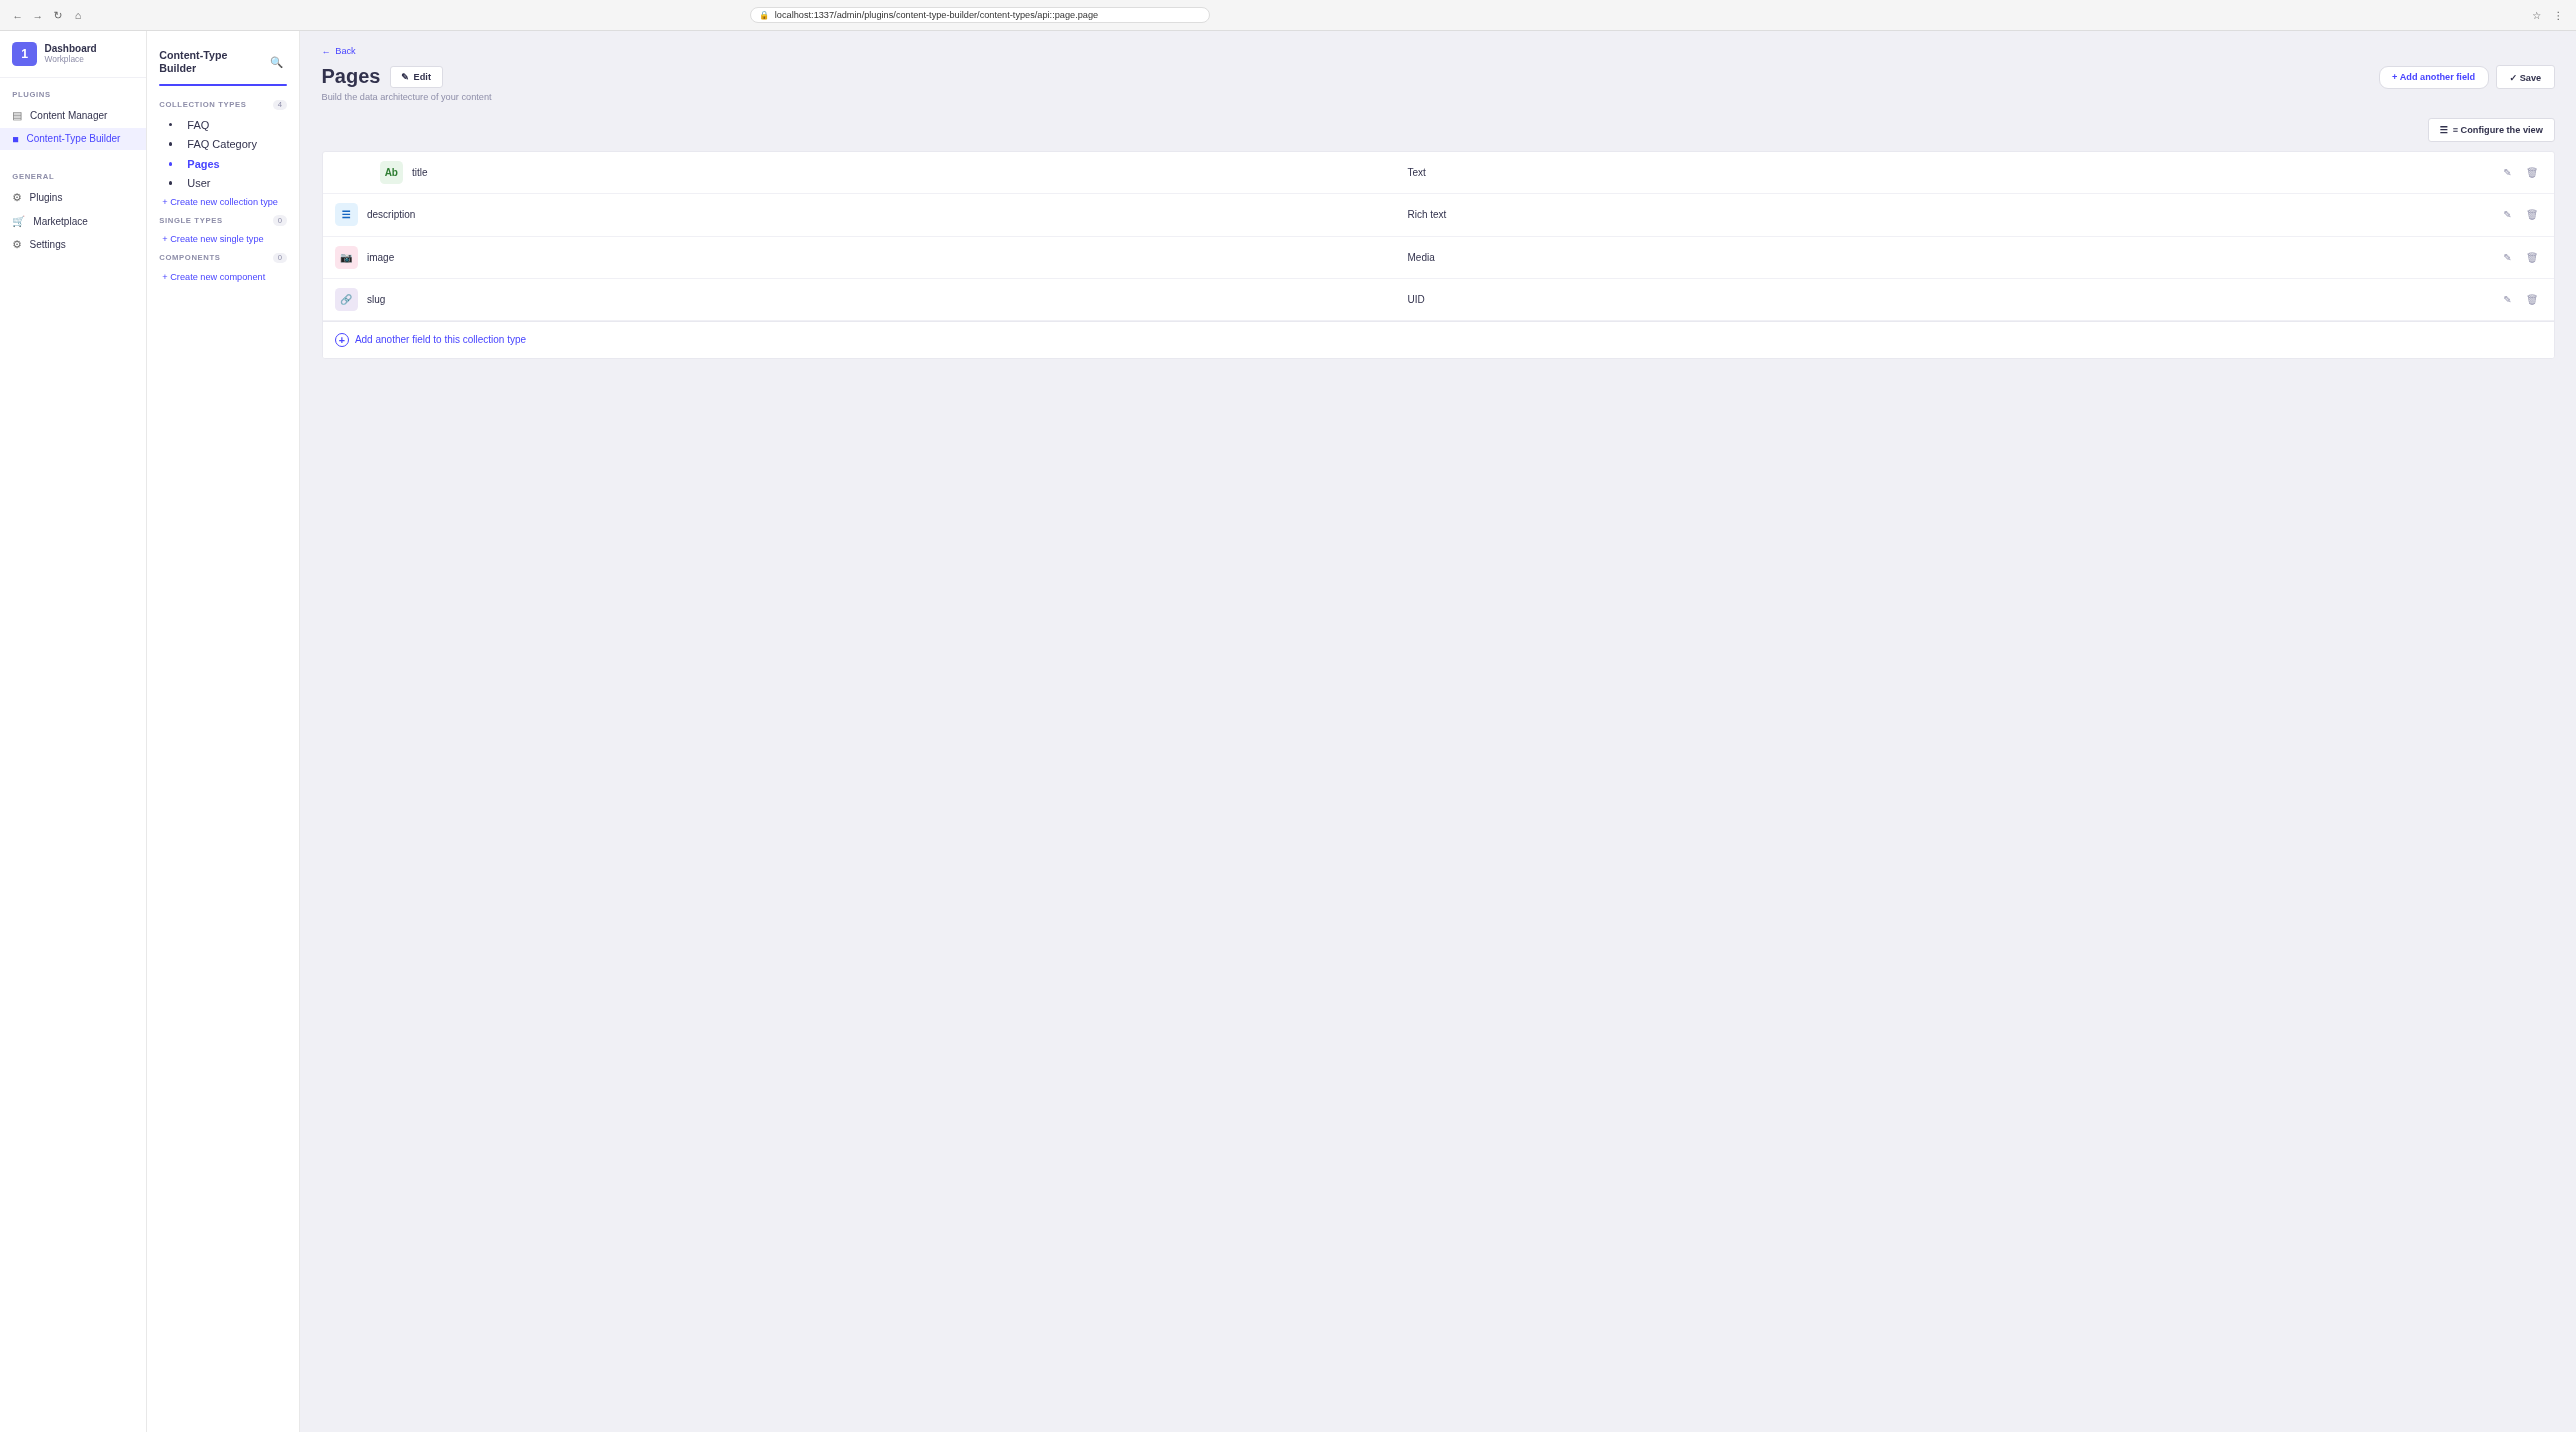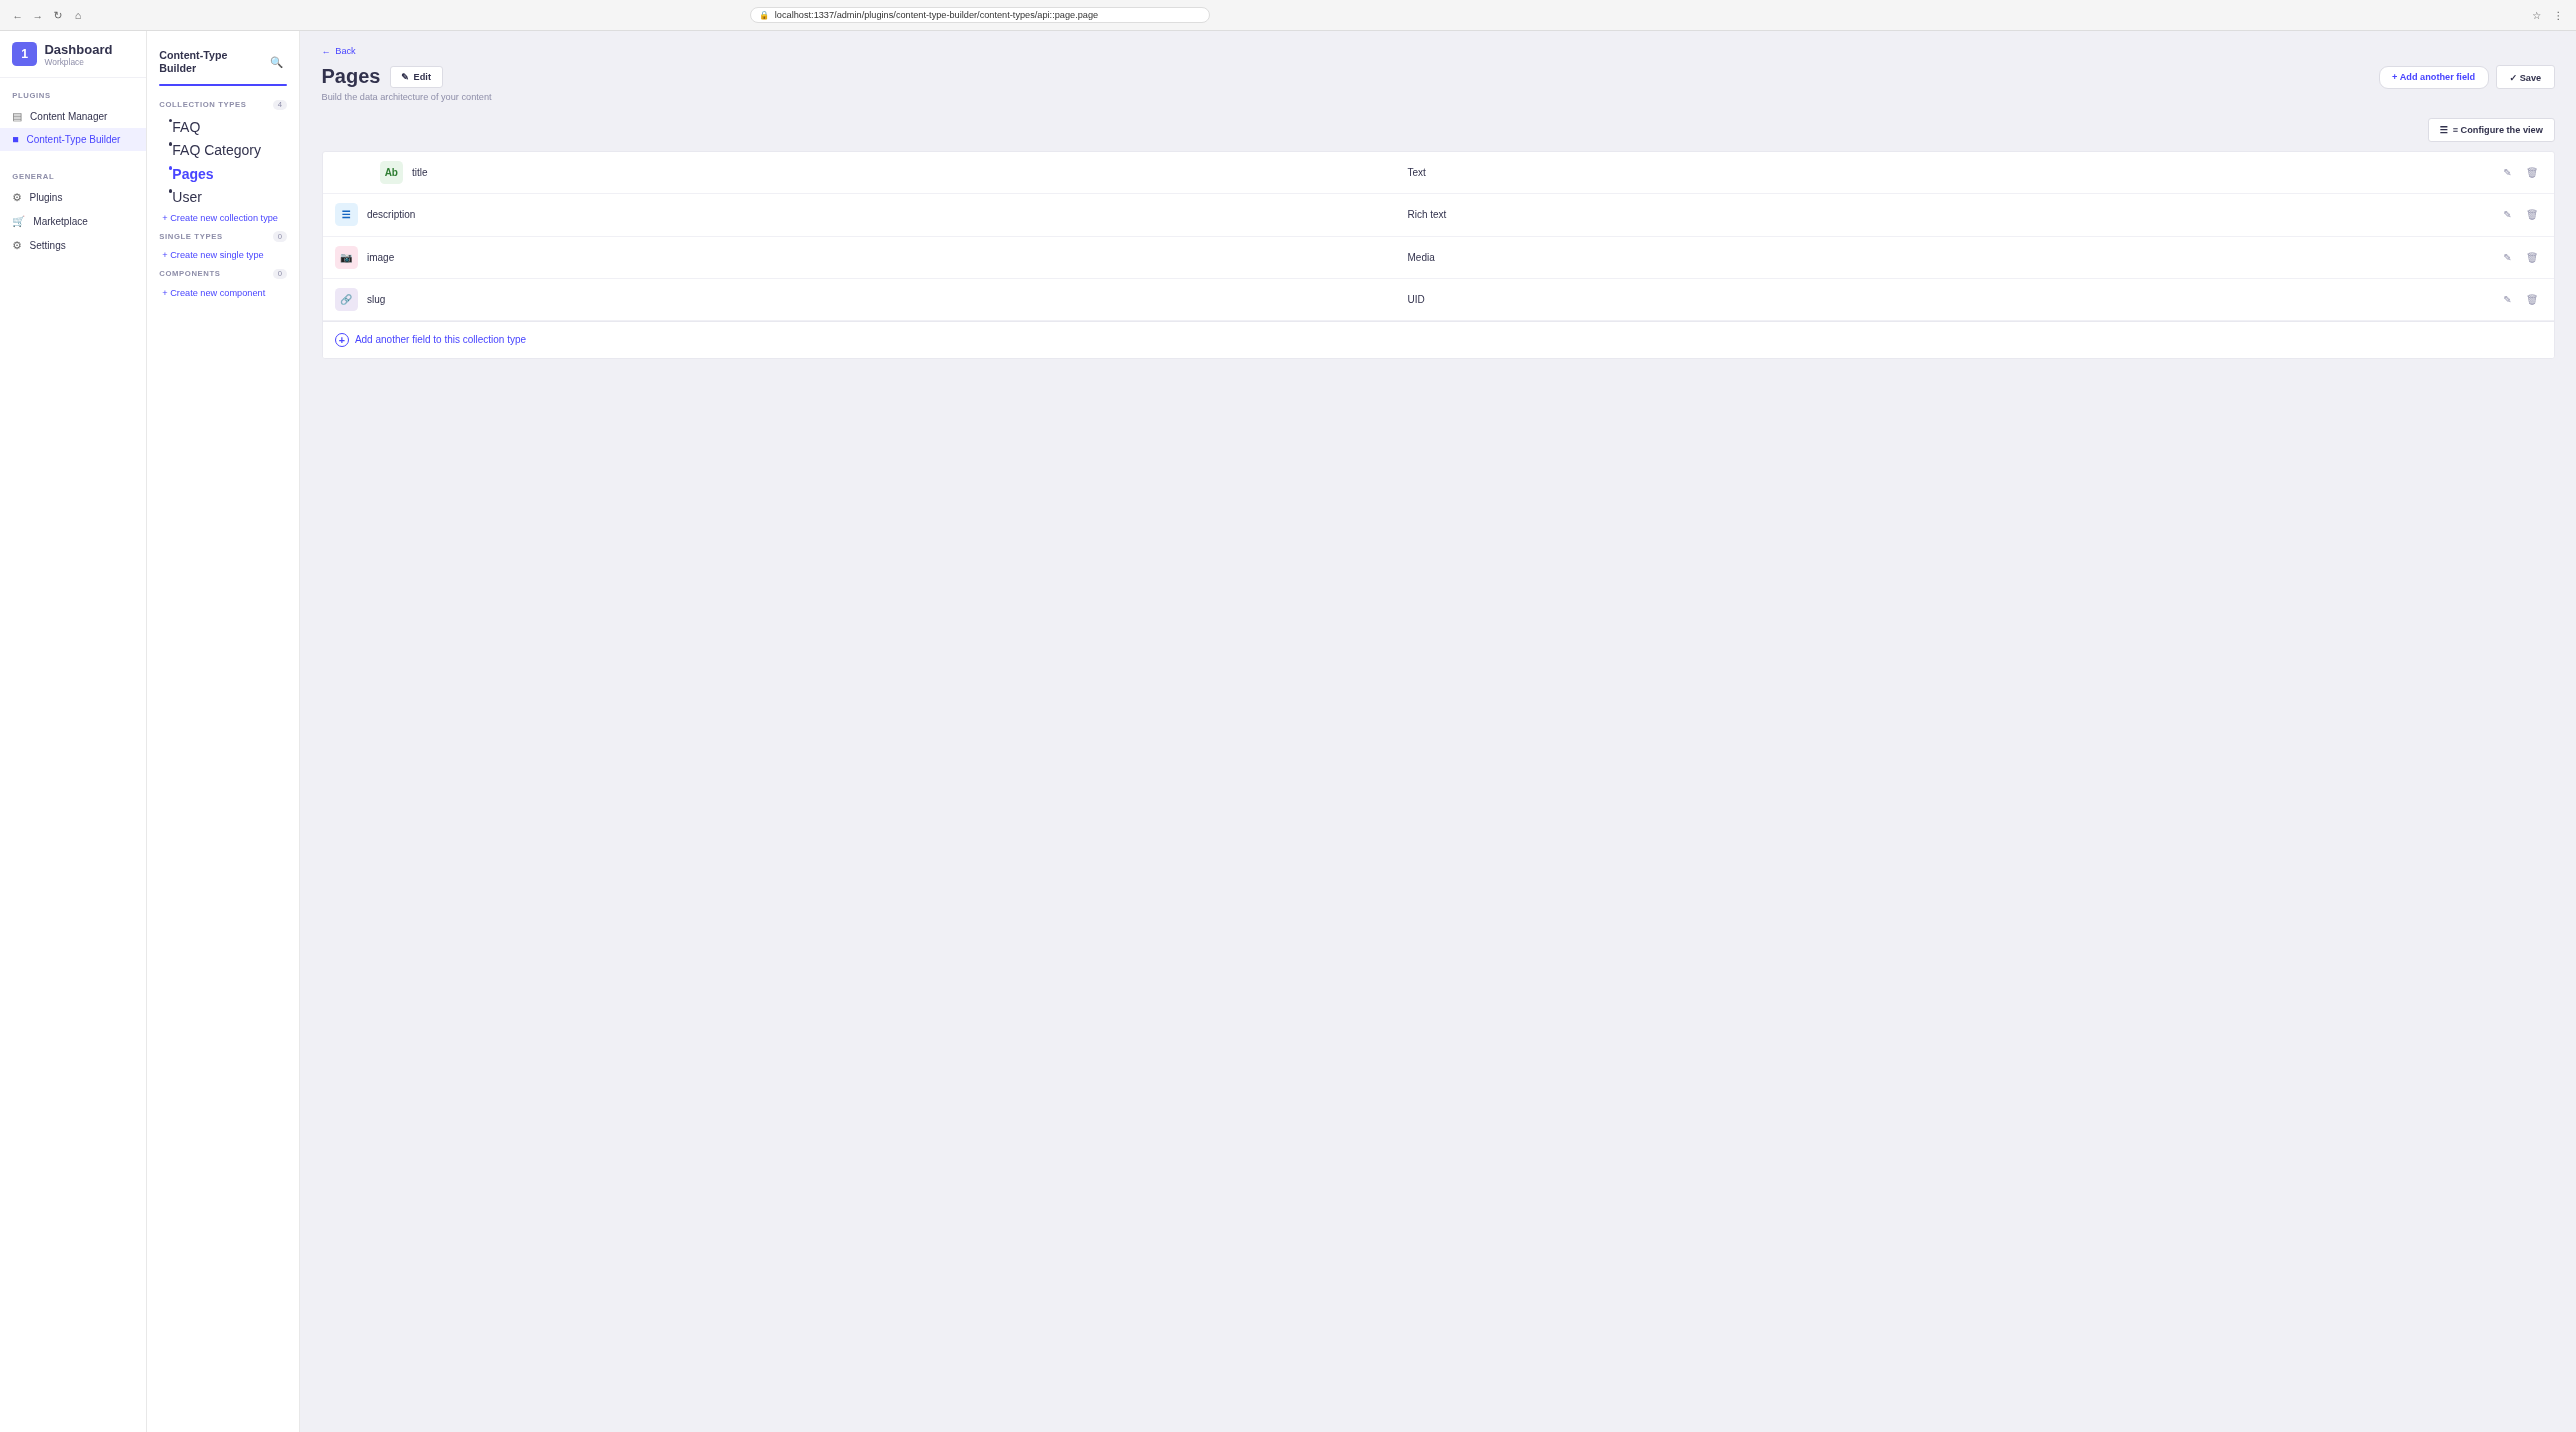--- a/index.html
+++ b/index.html
@@ -14,42 +14,42 @@
     .browser-actions { display: flex; gap: 4.6px; align-items: center; margin-left: auto; }
     .browser-action-btn { width: 17px; height: 17px; border-radius: 50%; border: none; background: none; cursor: pointer; color: #555; font-size: 10px; display: flex; align-items: center; justify-content: center; }
 
     
     .app-layout { display: flex; flex: 1; overflow: hidden; }
 
     
     .sidebar { width: 147px; background: white; border-right: 0.8px solid #e8e8e8; display: flex; flex-direction: column; overflow-y: auto; flex-shrink: 0; }
     .sidebar-brand { padding: 10.7px 12.3px; display: flex; align-items: center; gap: 7.7px; border-bottom: 0.8px solid #f0f0f5; }
     .brand-icon { width: 24.5px; height: 24.5px; background: #6366f1; border-radius: 4.6px; display: flex; align-items: center; justify-content: center; color: white; font-weight: bold; font-size: 12.3px; }
-    .brand-text-title { font-weight: 700; font-size: 13px; color: #32324d; }
+    .brand-text-title { font-weight: 700; font-size: 10px; color: #32324d; }
     .brand-text-sub { font-size: 8.4px; color: #8e8ea9; }
     .sidebar-section { padding: 9.2px 0; }
     .sidebar-section-label { font-size: 7.7px; font-weight: 600; color: #8e8ea9; padding: 3.1px 12.3px 4.6px; letter-spacing: 0.08em; text-transform: uppercase; }
     .sidebar-item { display: flex; align-items: center; gap: 7.7px; padding: 5.4px 12.3px; cursor: pointer; color: #32324d; font-size: 10px; font-weight: 500; }
     .sidebar-item.active { background: #f0f0ff; color: #4945ff; }
     .sidebar-item.active .sidebar-icon { color: #4945ff; }
     .sidebar-icon { font-size: 10.7px; color: #666; }
 
     
     .ctb-layout { display: flex; flex: 1; overflow: hidden; }
 
     
     .ctb-panel { width: 153px; background: white; border-right: 0.8px solid #e8e8e8; overflow-y: auto; flex-shrink: 0; padding: 9.2px 0; }
     .ctb-panel-header { display: flex; align-items: center; justify-content: space-between; padding: 9.2px 12.3px; }
     .ctb-panel-title { font-size: 10.7px; font-weight: 700; color: #32324d; line-height: 1.2; }
     .ctb-search-btn { width: 18.4px; height: 18.4px; border: none; background: none; cursor: pointer; color: #8e8ea9; font-size: 10.7px; display: flex; align-items: center; justify-content: center; }
     .ctb-divider { height: 1.5px; background: #4945ff; margin: 0 12.3px 9.2px; border-radius: 1.5px; }
     .ctb-section-header { display: flex; align-items: center; justify-content: space-between; padding: 4.6px 12.3px; }
     .ctb-section-label { font-size: 7.7px; font-weight: 600; color: #8e8ea9; letter-spacing: 0.08em; text-transform: uppercase; }
     .ctb-section-count { font-size: 7.7px; color: #8e8ea9; background: #f0f0f5; border-radius: 7.7px; padding: 0.8px 4.6px; }
-    .ctb-list-item { display: flex; align-items: flex-start; padding: 3.8px 12.3px 3.8px 21.5px; cursor: pointer; color: #32324d; font-size: 14px; gap: 0; }
+    .ctb-list-item { display: flex; align-items: center; padding: 3.8px 12.3px 3.8px 21.5px; cursor: pointer; color: #32324d; font-size: 11px; gap: 15px; }
     .ctb-list-item.active { color: #4945ff; font-weight: 600; }
     .ctb-list-item .bullet { width: 3.8px; height: 3.8px; border-radius: 50%; background: currentColor; flex-shrink: 0; }
     .ctb-add-link { display: flex; align-items: center; gap: 4.6px; padding: 3.8px 12.3px 3.8px 15.3px; color: #4945ff; font-size: 9.2px; cursor: pointer; font-weight: 500; }
 
     
     .ctb-content { flex: 1; overflow-y: auto; padding: 15.3px 21.5px; background: #f0f0f5; }
     .back-link { display: flex; align-items: center; gap: 4.6px; color: #4945ff; font-size: 9.2px; cursor: pointer; margin-bottom: 9.2px; font-weight: 500; }
     .page-header { display: flex; align-items: flex-start; justify-content: space-between; margin-bottom: 15.3px; }
     .page-title-area { display: flex; align-items: center; gap: 9.2px; }
     .page-title { font-size: 20px; font-weight: 700; color: #32324d; }

